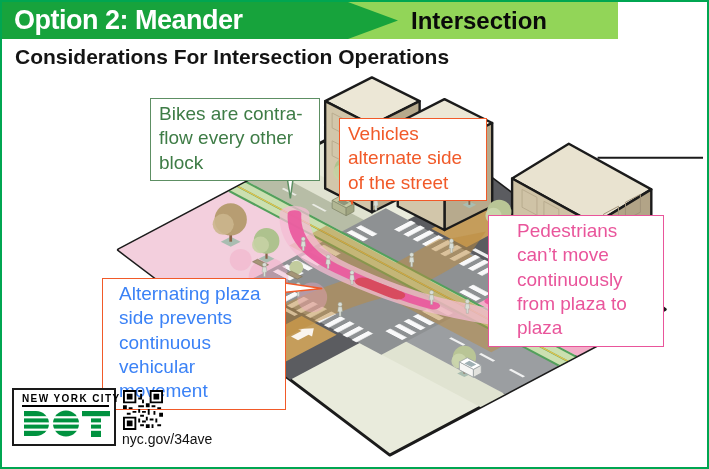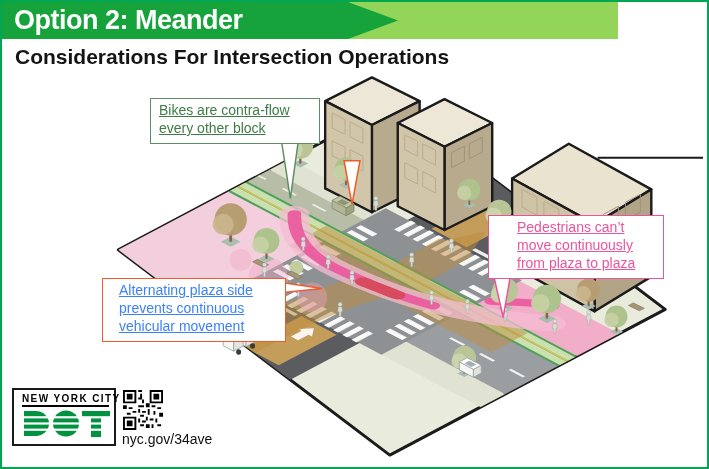--- a/index.html
+++ b/index.html
@@ -18,21 +18,21 @@
   .hdr-title{position:absolute;left:12px;top:0;line-height:36px;
     font-size:27px;font-weight:700;color:#fff;letter-spacing:-0.5px;}
   .hdr-tab{position:absolute;left:396px;top:0;width:162px;text-align:center;
     line-height:37px;font-size:24px;font-weight:700;color:#0a0a0a;}
   
   .subtitle{position:absolute;left:13px;top:43px;font-size:21px;font-weight:700;color:#141414;}
   
   .art{position:absolute;left:0;top:0;width:705px;height:465px;}
   
   .callout{position:absolute;background:#fff;border:1.5px solid;padding:3px 8px 5px 8px;
-    font-size:14px;line-height:1.28;text-decoration:underline;}
+    font-size:19px;line-height:1.28;}
   .co-bikes{left:148px;top:96px;width:152px;color:#3e7c46;border-color:#5d8f63;}
   .co-veh{left:337px;top:116px;width:130px;color:#f15a29;border-color:#f15a29;}
   .co-ped{left:486px;top:213px;width:138px;color:#e9559b;border-color:#e9559b;padding-left:28px;}
   .co-alt{left:100px;top:276px;width:158px;color:#3b82f6;border-color:#f15a29;padding-left:16px;}
   
   .logo{position:absolute;left:10px;top:386px;width:104px;height:58px;background:#fff;
     border:2px solid #1a1a1a;box-sizing:border-box;padding:3px 5px 0 8px;}
   .logo-top{font-size:10px;font-weight:700;letter-spacing:1.4px;white-space:nowrap;
     border-bottom:2px solid #000;padding-bottom:1px;color:#000;}
   .dot-svg{display:block;margin-top:3px;}
@@ -43,20 +43,21 @@
 </head>
 <body>
 
 <div class="slide">
 
   <div class="hdr">
     <div class="hdr-pale"></div>
     <div class="hdr-light"></div>
     <div class="hdr-dark"></div>
     <div class="hdr-title">Option 2: Meander</div>
+    <div class="hdr-tab">Intersection</div>
   </div>
 
   <div class="subtitle">Considerations For Intersection Operations</div>
 
   <svg class="art" viewBox="0 0 709 469" preserveAspectRatio="none">
     <defs>
       <clipPath id="gnd">
           <path d="M117,250 L394,103 L667,310 L390,457 Z"></path>
         </clipPath>
       <pattern id="zebY" width="40" height="10.5" patternUnits="userSpaceOnUse">
@@ -278,20 +279,21 @@
 
     <g fill="#fff" stroke-width="1.5">
       <polygon points="281,140 298,140 290,198" stroke="#5d8f63"></polygon>
       <polygon points="344,160 360,160 352,204" stroke="#f15a29"></polygon>
       <polygon points="495,278 511,278 504,318" stroke="#e9559b"></polygon>
       <polygon points="254,279 254,296 322,289" stroke="#f15a29"></polygon>
     </g>
   </svg>
 
   <div class="callout co-bikes">Bikes are contra-flow every other block</div>
+  <div class="callout co-veh">Vehicles alternate side of the street</div>
   <div class="callout co-ped">Pedestrians can’t move continuously from plaza to plaza</div>
   <div class="callout co-alt">Alternating plaza side prevents continuous vehicular movement</div>
 
   <div class="logo">
     <div class="logo-top">NEW YORK CITY</div>
     <span class="sr">DOT</span>
     <svg class="dot-svg" width="90" height="28" viewBox="0 0 90 28">
       <g fill="#00923f">
         <path d="M2,1 h12 a13,12.5 0 0 1 0,25 h-12 z"></path>
         <circle cx="44" cy="13.5" r="13"></circle>

